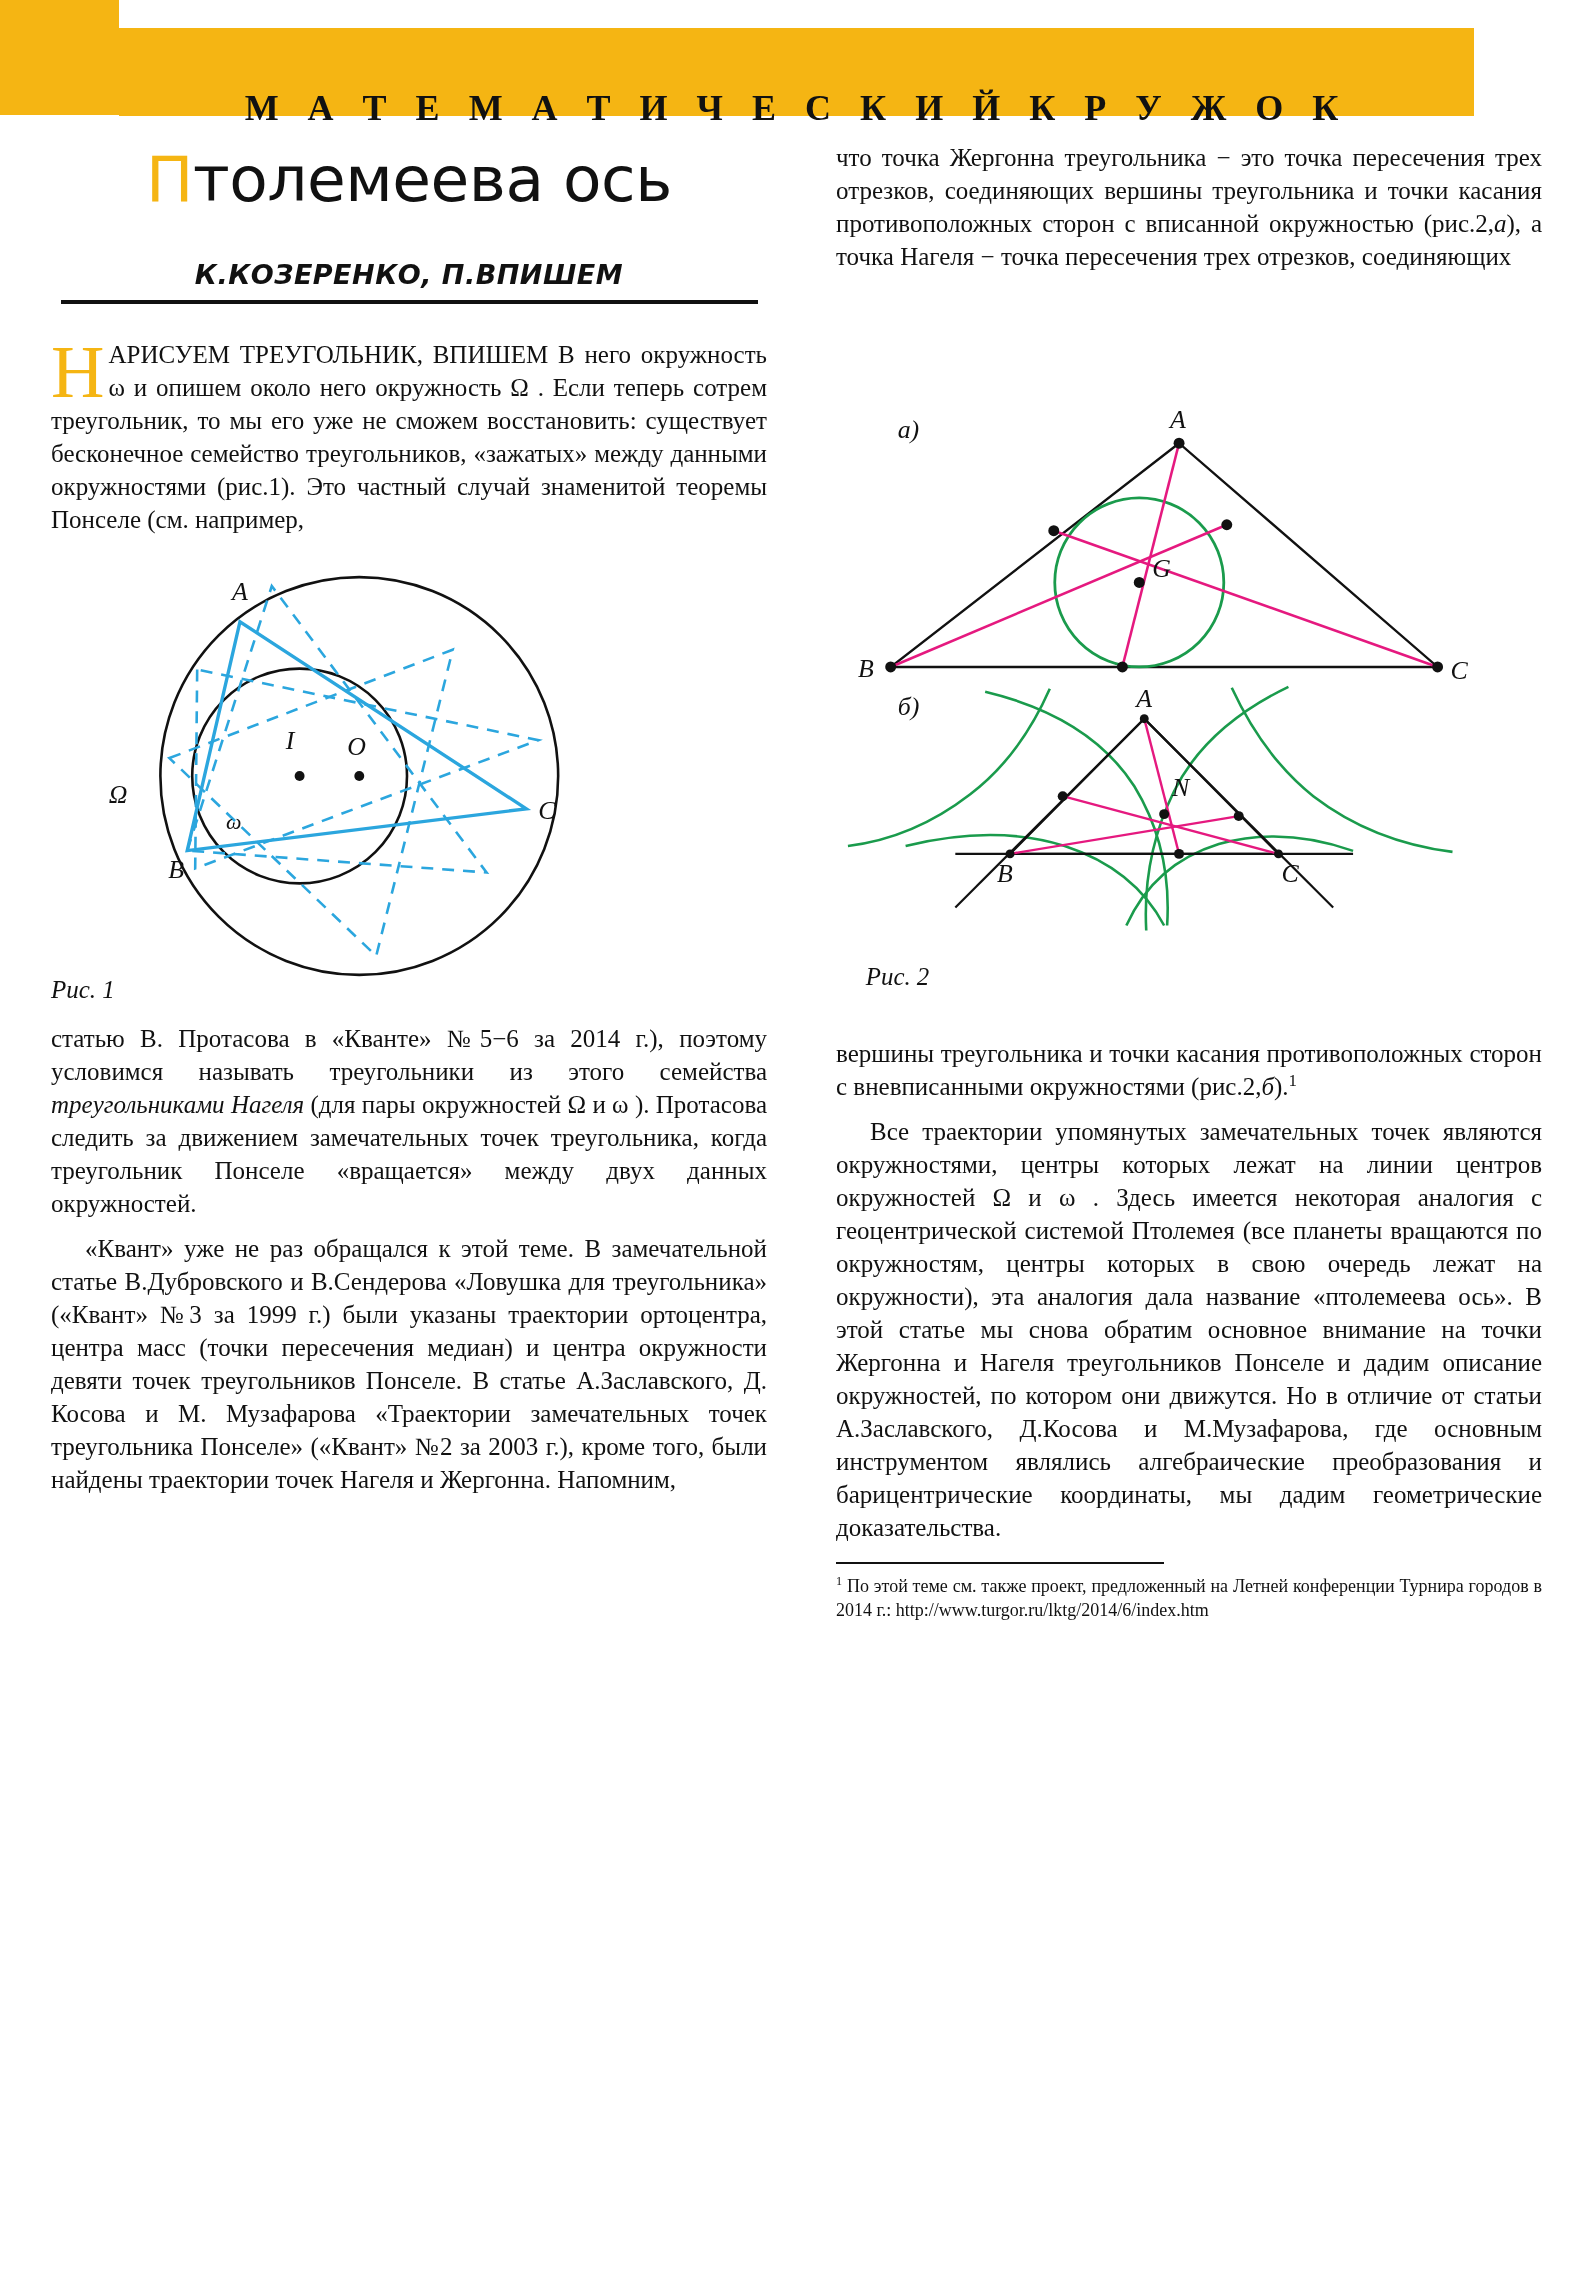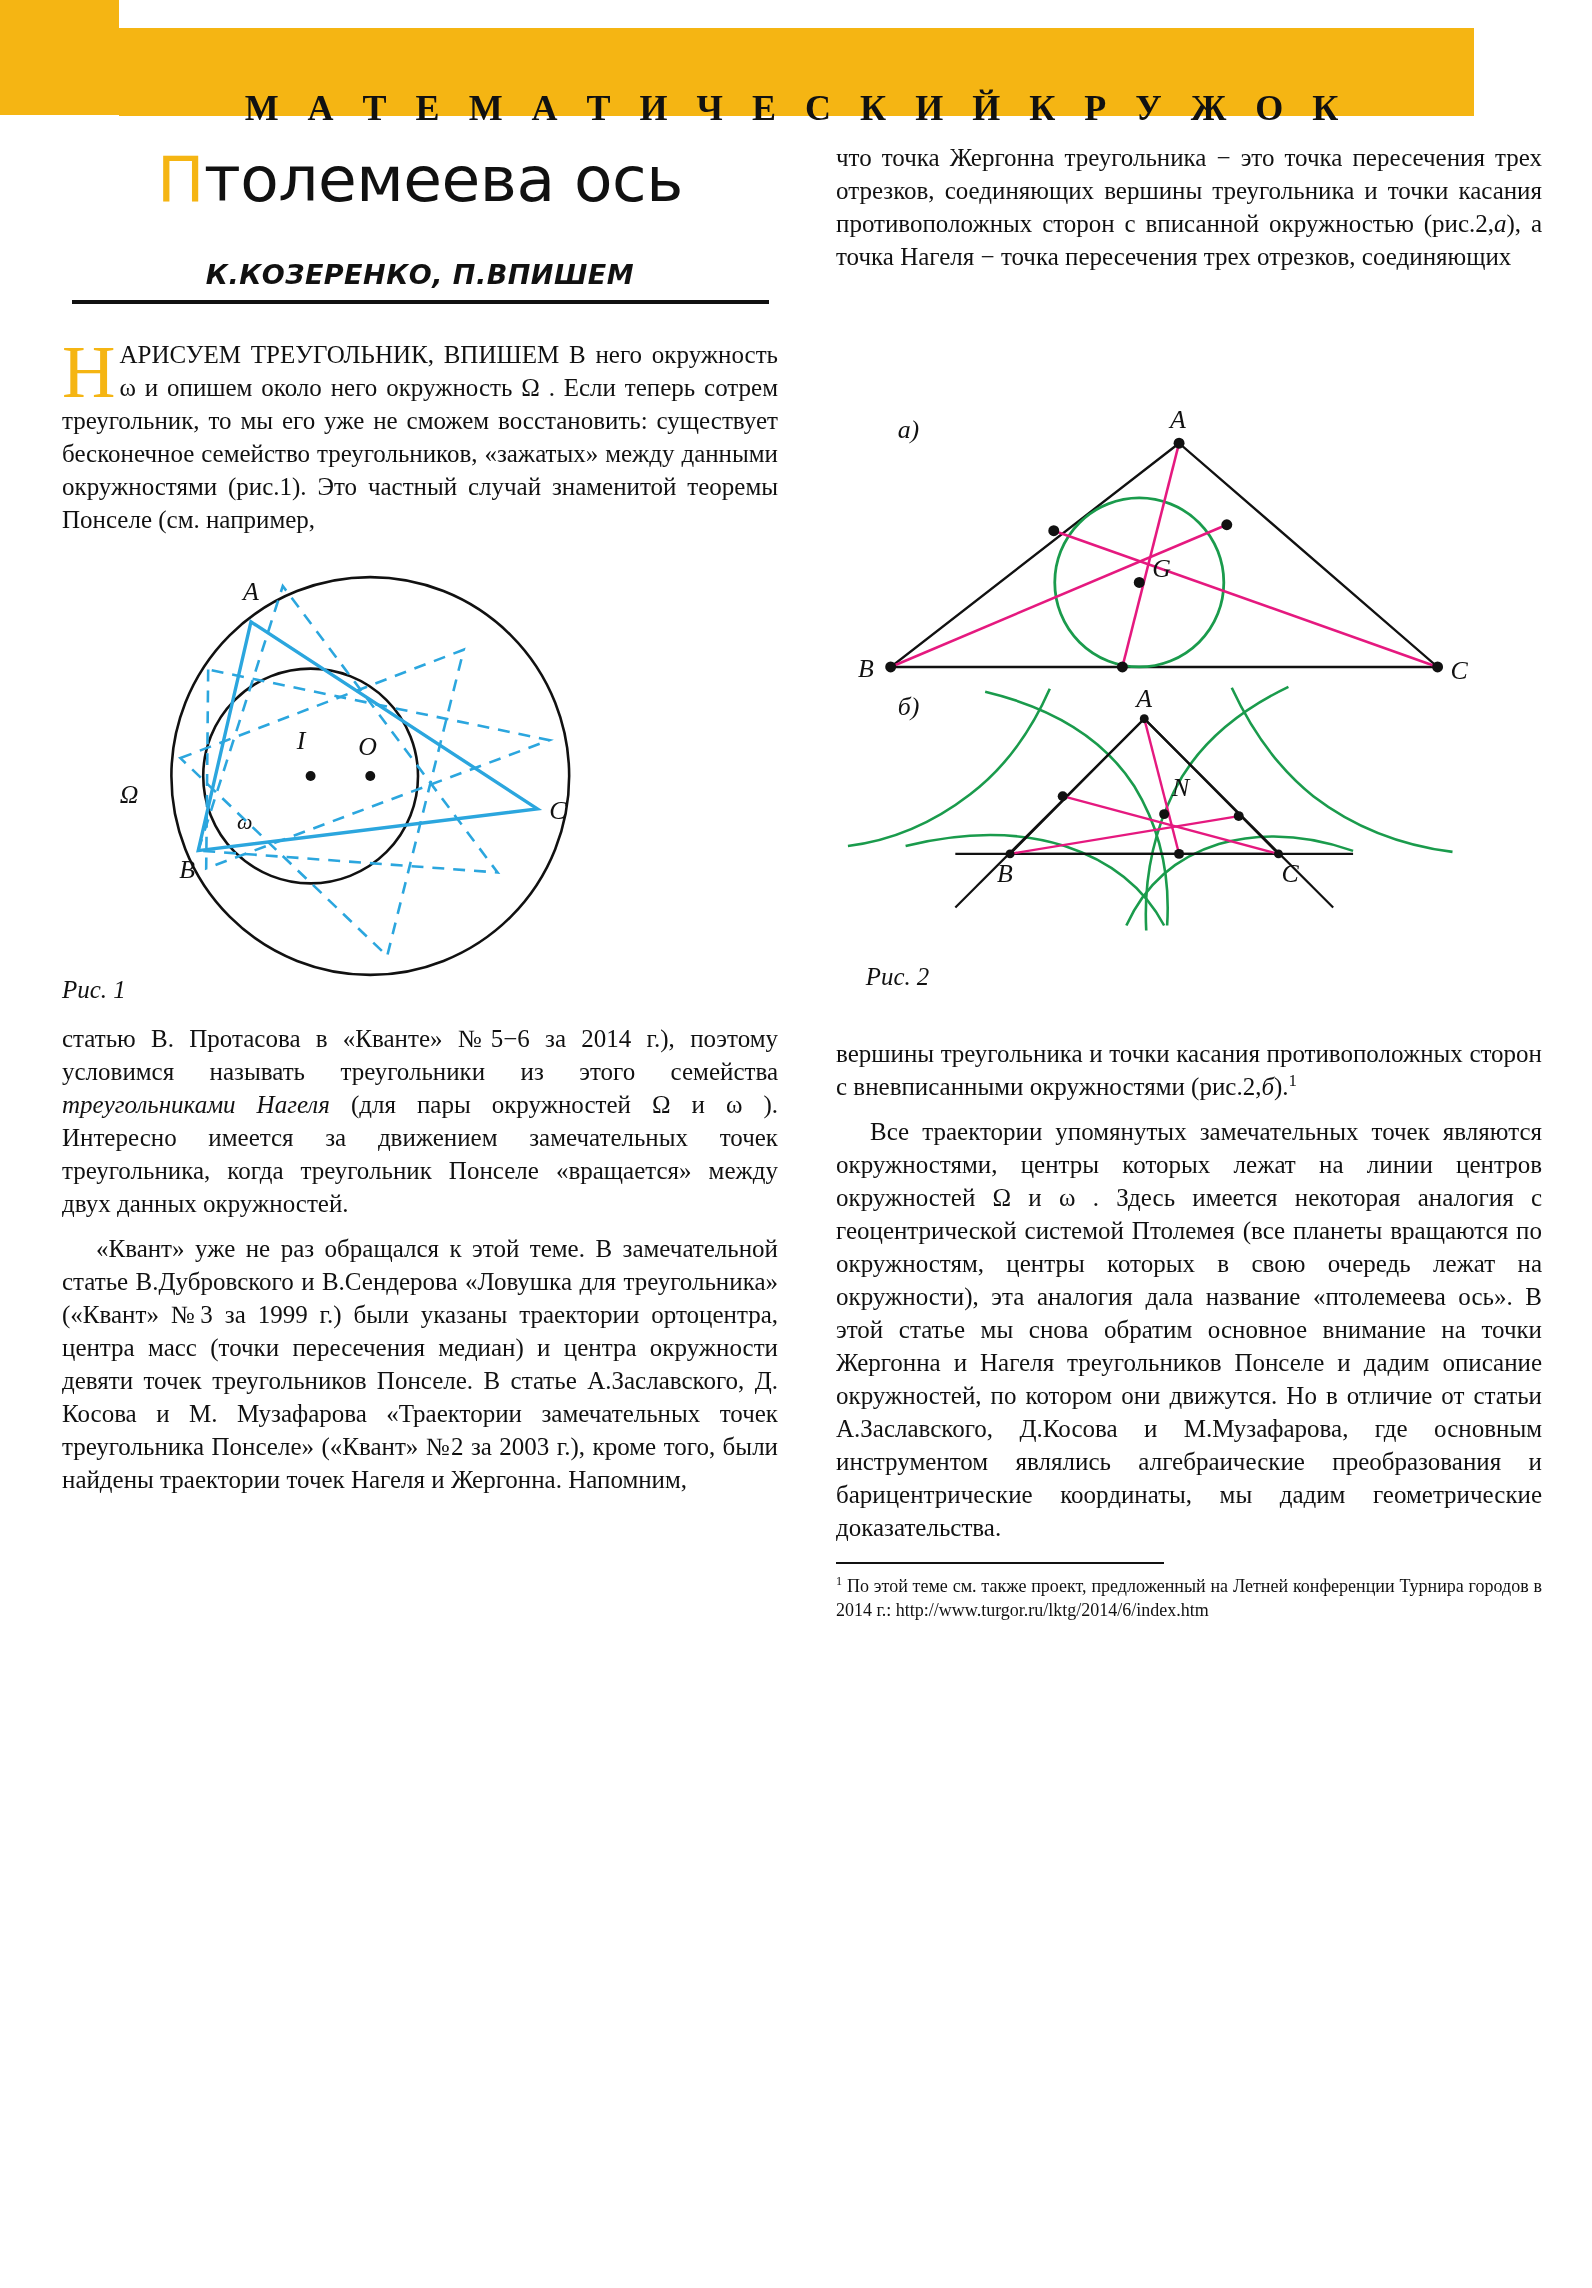--- a/index.html
+++ b/index.html
@@ -24,21 +24,21 @@
     font-family:"Liberation Serif", serif;
     font-weight:bold;font-size:36px;letter-spacing:10px;color:#111;margin-top:36px;
   }
   .left-yellow-bar{
     position:absolute;left:0px;top:0px;width:119px;height:115px;
     background:#F5B513;
   }
 
   
   .col-left{
-    position:absolute;left:62px;top:135px;width:716px;
+    position:absolute;left:51px;top:135px;width:716px;
   }
   .col-right{
     position:absolute;left:836px;top:129px;width:706px;
   }
 
   
   .article-title{
     font-family:"DejaVu Sans", sans-serif;
     font-size:63px;line-height:1.05;font-weight:400;color:#111;
     text-align:center;margin:12px 0 0 0;letter-spacing:-0.5px;
@@ -145,21 +145,21 @@
         <text class="lbl" x="490" y="258">C</text>
         <text class="lbl" x="298" y="194">O</text>
         <text class="lbl" x="236" y="188">I</text>
         <text class="lbl" x="58" y="242">Ω</text>
         <text class="lbl-s" x="176" y="268">ω</text>
       </svg>
       <div class="fig-caption" style="margin-top:-14px;">Рис. 1</div>
     </div>
 
     <div class="body-text" style="margin-top:18px;">
-      <p class="noindent"><span>статью В. Протасова в «Кванте» №5−6 за 2014 г.), поэтому условимся называть треугольники из этого семейства </span><span class="ital">треугольниками Нагеля</span><span> (для пары окружностей Ω и ω ). Интересно имеется за движением замечательных точек треугольника, когда треугольник Понселе «вращается» между двух данных окружностей.</span></p>
+      <p class="noindent"><span>статью В. Протасова в «Кванте» №5−6 за 2014 г.), поэтому условимся называть треугольники из этого семейства </span><span class="ital">треугольниками Нагеля</span><span> (для пары окружностей Ω и ω ). Протасова следить за движением замечательных точек треугольника, когда треугольник Понселе «вращается» между двух данных окружностей.</span></p>
       <p>«Квант» уже не раз обращался к этой теме. В замечательной статье В.Дубровского и В.Сендерова «Ловушка для треугольника» («Квант» №3 за 1999 г.) были указаны траектории ортоцентра, центра масс (точки пересечения медиан) и центра окружности девяти точек треугольников Понселе. В статье А.Заславского, Д. Косова и М. Музафарова «Траектории замечательных точек треугольника Понселе» («Квант» №2 за 2003 г.), кроме того, были найдены траектории точек Нагеля и Жергонна. Напомним,</p>
     </div>
   </div>
 
   <div class="col-right">
 
     <div class="body-text">
       <p class="noindent"><span>что точка Жергонна треугольника − это точка пересечения трех отрезков, соединяющих вершины треугольника и точки касания противоположных сторон с вписанной окружностью (рис.2,</span><span class="ital">а</span><span>), а точка Нагеля − точка пересечения трех отрезков, соединяющих</span></p>
     </div>
 

